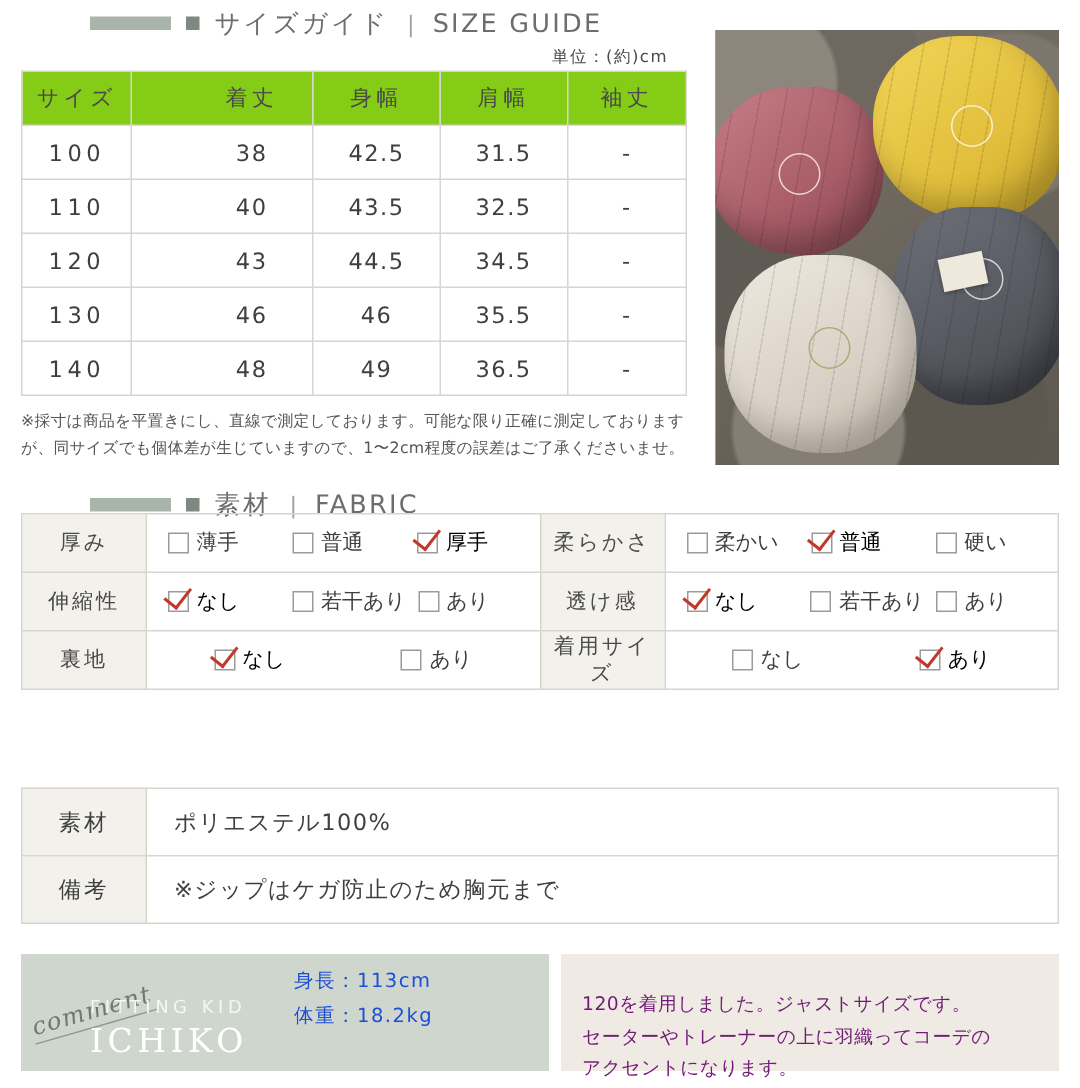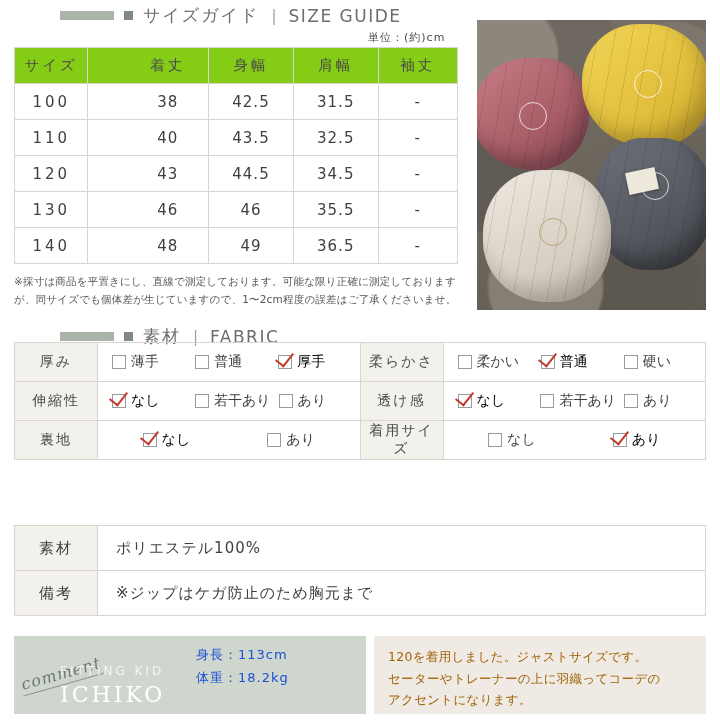--- a/index.html
+++ b/index.html
@@ -102,21 +102,21 @@
 
   
   #comment-strip{position:absolute;left:14px;top:636px;width:692px;height:78px;}
   #cmt-left{position:absolute;left:0;top:0;width:352px;height:78px;background:#cfd6cd;}
   #cmt-word{position:absolute;left:6px;top:28px;font-family:"DejaVu Serif","Liberation Serif",serif;font-style:italic;font-size:16px;color:#6d7a6d;transform:rotate(-16deg);letter-spacing:1px;}
   #cmt-underline{position:absolute;left:8px;top:48px;width:84px;height:1px;background:#8d998d;transform:rotate(-16deg);}
   #cmt-fitting{position:absolute;left:46px;top:28px;font-size:12px;letter-spacing:3px;color:#f5f5f2;}
   #cmt-name{position:absolute;left:46px;top:46px;font-size:22px;letter-spacing:3px;color:#ffffff;font-family:"DejaVu Serif","Liberation Serif",serif;}
   #cmt-specs{position:absolute;left:182px;top:8px;font-size:13px;line-height:1.75;color:#1d4ed8;letter-spacing:1px;}
   #cmt-right{position:absolute;left:360px;top:0;width:332px;height:78px;background:#efebe4;padding:10px 14px;box-sizing:border-box;}
-  #cmt-text{font-size:12.5px;line-height:1.72;color:#a16207;letter-spacing:0.3px;}
+  #cmt-text{font-size:12.5px;line-height:1.72;color:#701a75;letter-spacing:0.3px;margin-top:12px;}
 </style>
 </head>
 <body>
 
 <div class="page">
 
   <div class="sec-head" id="size-head">
     <span class="sec-bar"></span>
     <span class="sec-sq"></span>
     <span class="sec-jp">サイズガイド</span>

